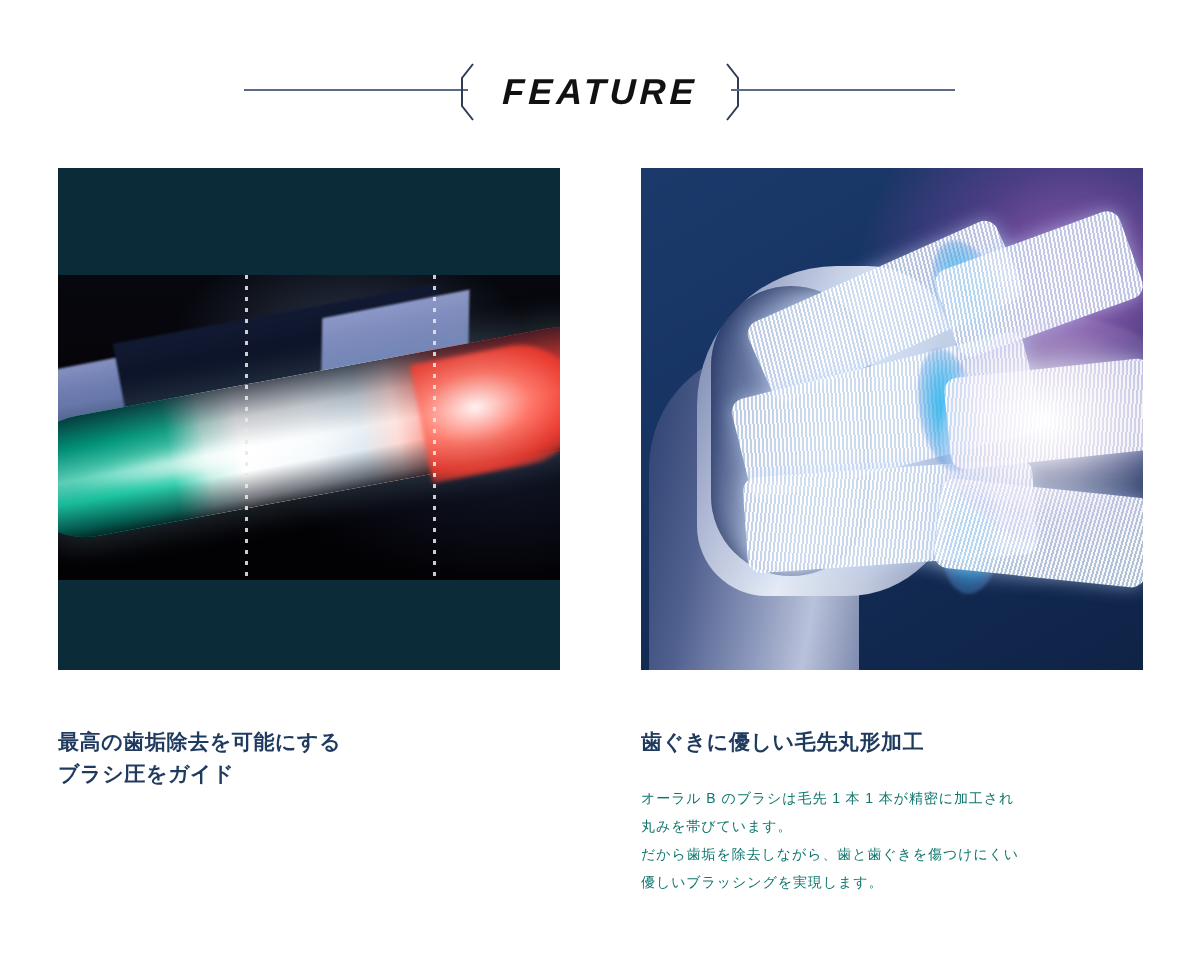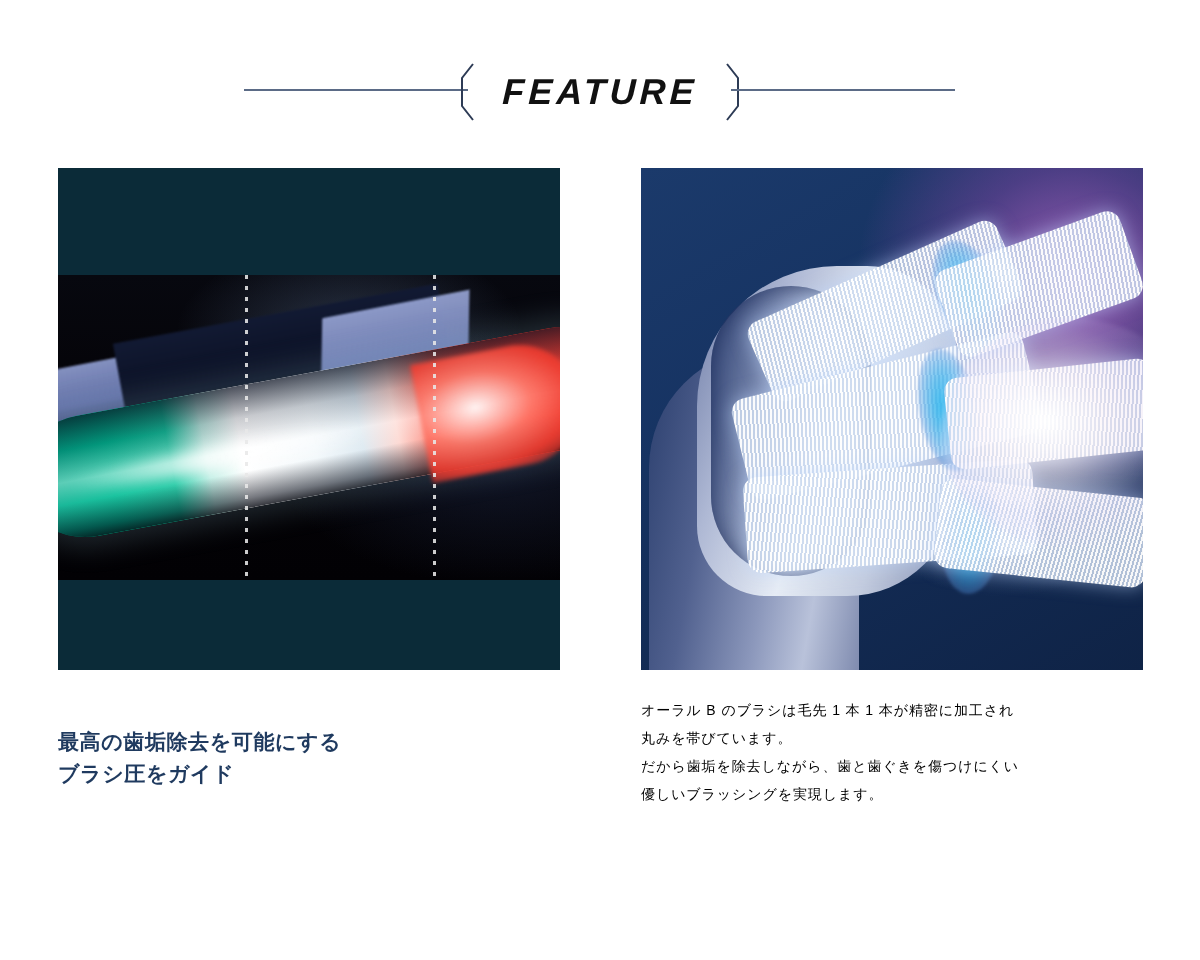--- a/index.html
+++ b/index.html
@@ -270,21 +270,21 @@
     margin: 56px 0 0 0;
     color: #1f3a5f;
     font-size: 21px;
     font-weight: bold;
     line-height: 1.5;
     letter-spacing: 0.6px;
     white-space: pre-line;
   }
   .bodytext {
     margin: 26px 0 0 0;
-    color: #000000;
+    color: #0f766e;
     font-size: 14px;
     line-height: 2.0;
     letter-spacing: 0.9px;
     white-space: pre-line;
   }
 </style>
 </head>
 <body>
 
 <div class="section-header">
@@ -340,19 +340,20 @@
       <div class="tuft t3"></div>
       <div class="tip-blue b1"></div>
       <div class="tip-blue b2"></div>
       <div class="tip-blue b3"></div>
       <div class="tuft t4"></div>
       <div class="tuft t5"></div>
       <div class="tuft t6"></div>
       <div class="flare"></div>
     </div>
 
+    <h3 class="headline">歯ぐきに優しい毛先丸形加工</h3>
     <p class="bodytext">オーラル B のブラシは毛先 1 本 1 本が精密に加工され
 丸みを帯びています。
 だから歯垢を除去しながら、歯と歯ぐきを傷つけにくい
 優しいブラッシングを実現します。</p>
   </div>
 
 </div>
 
 </body></html>

